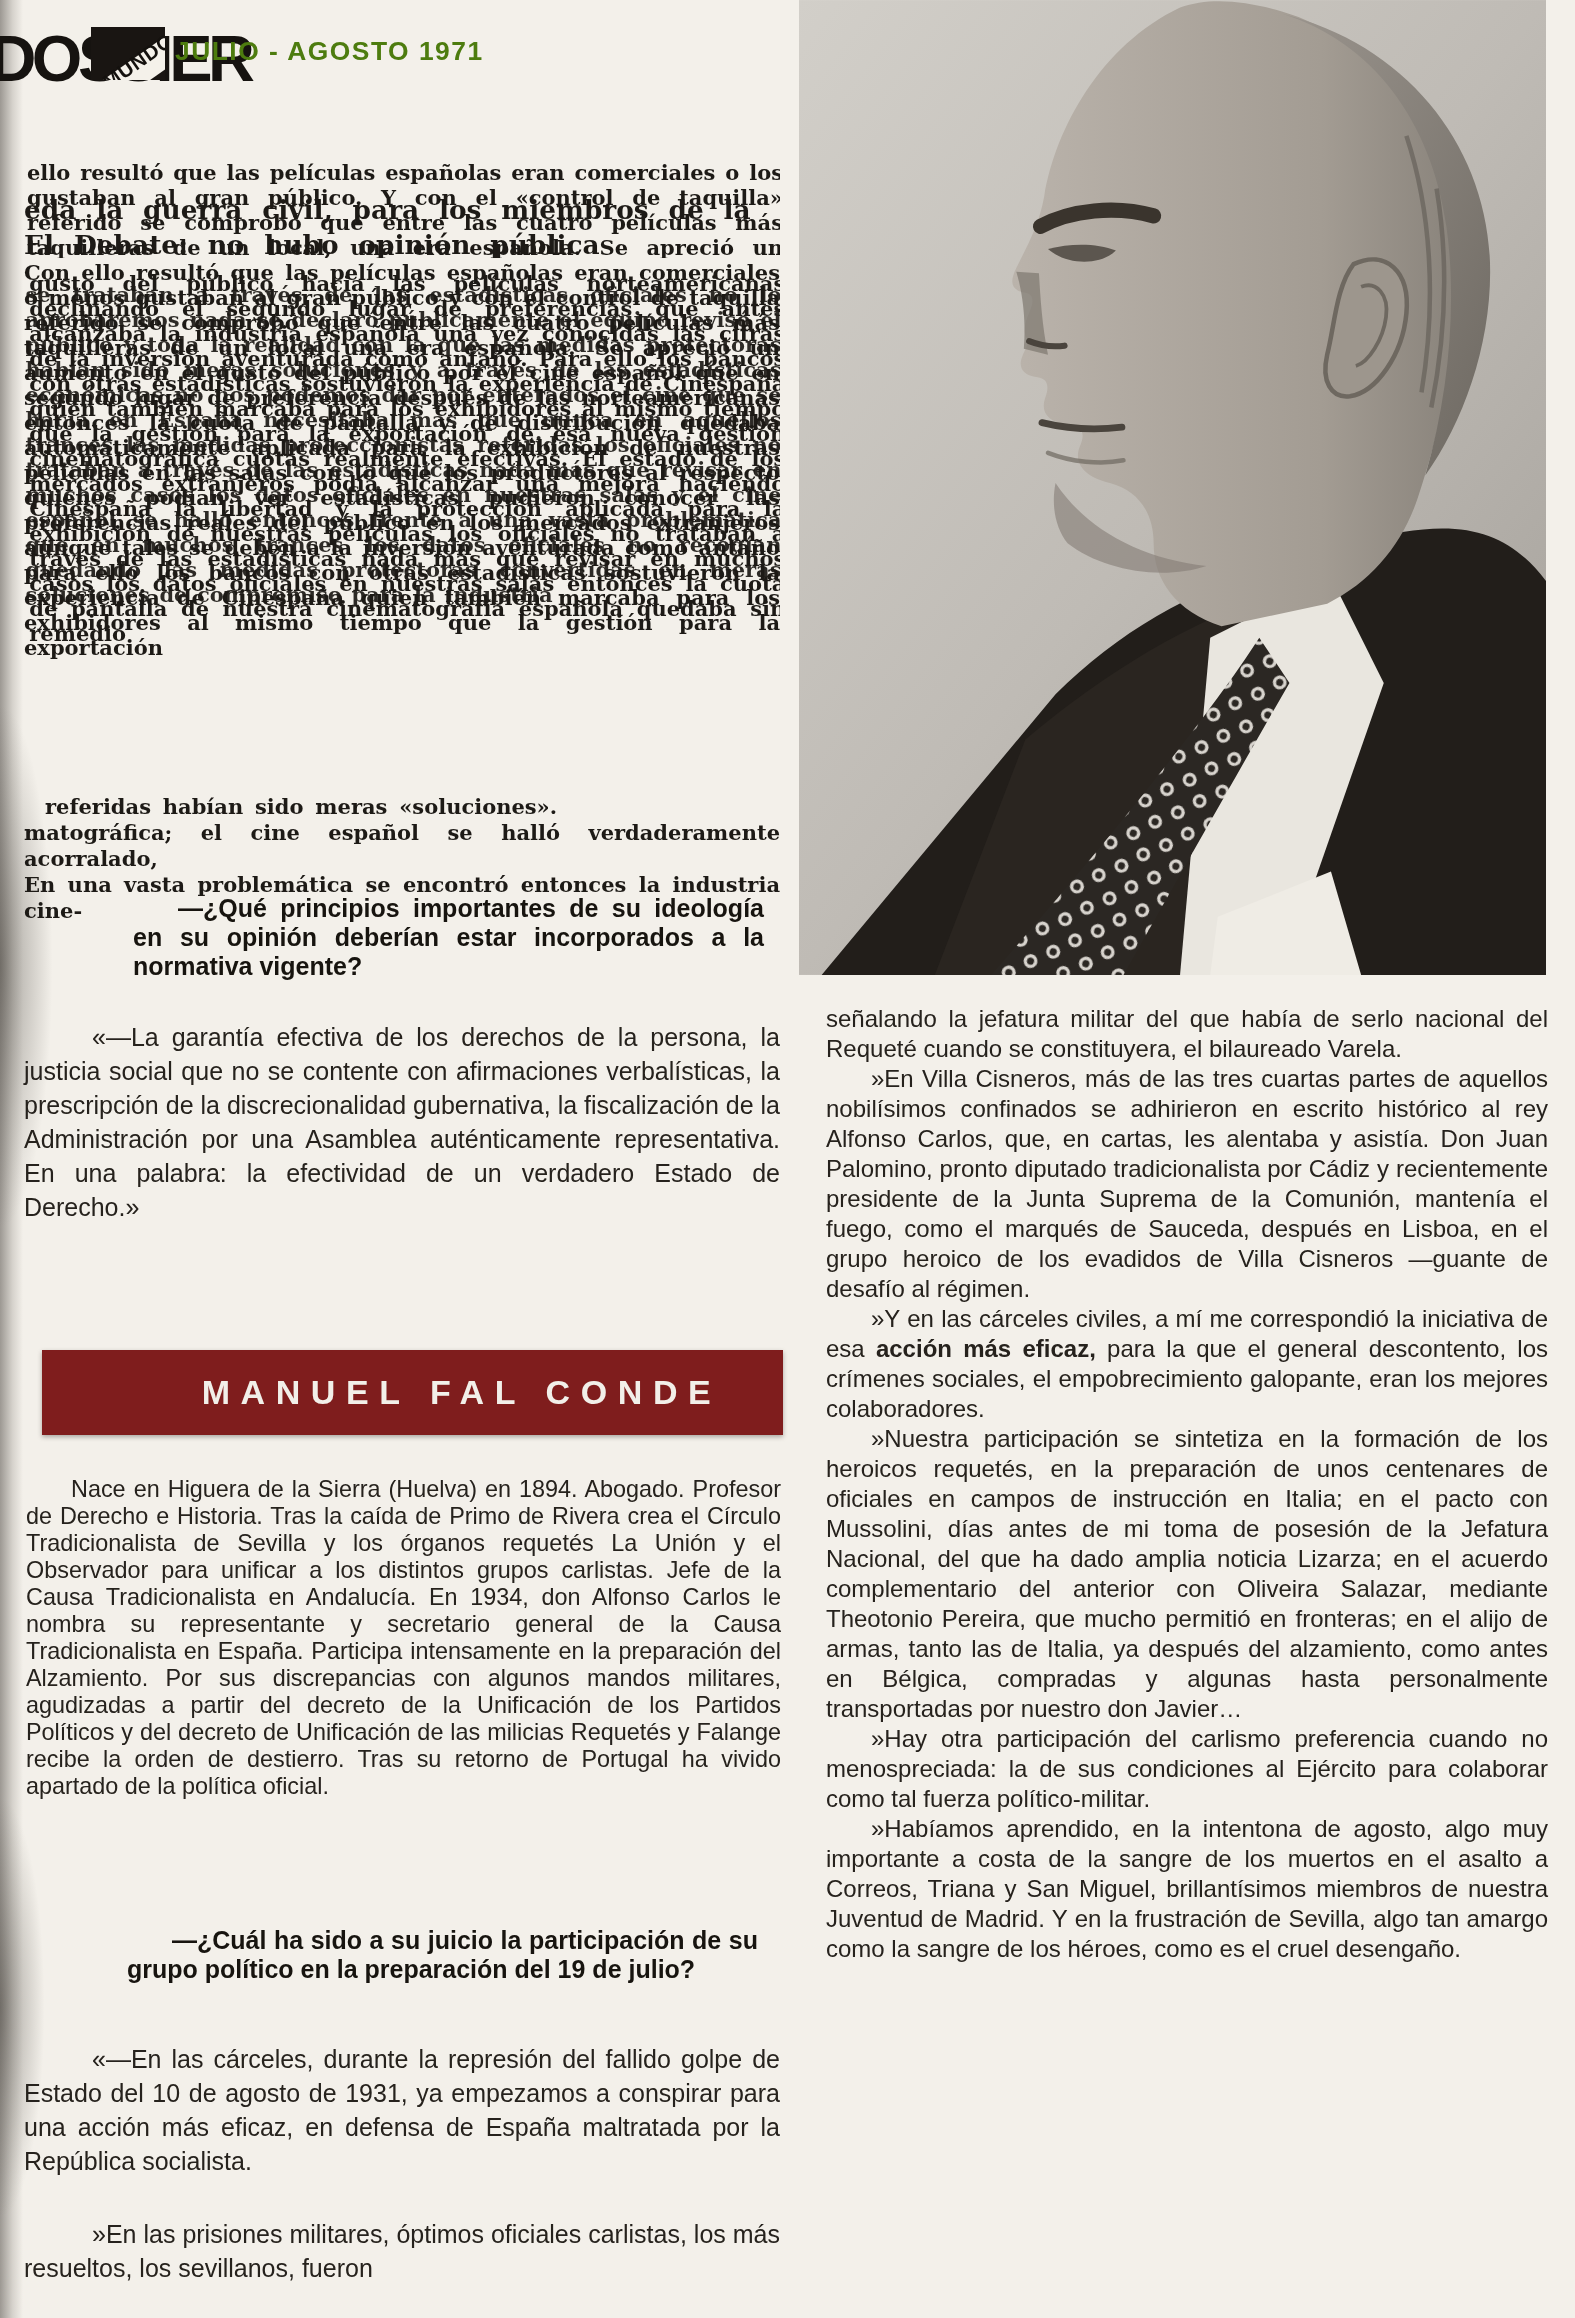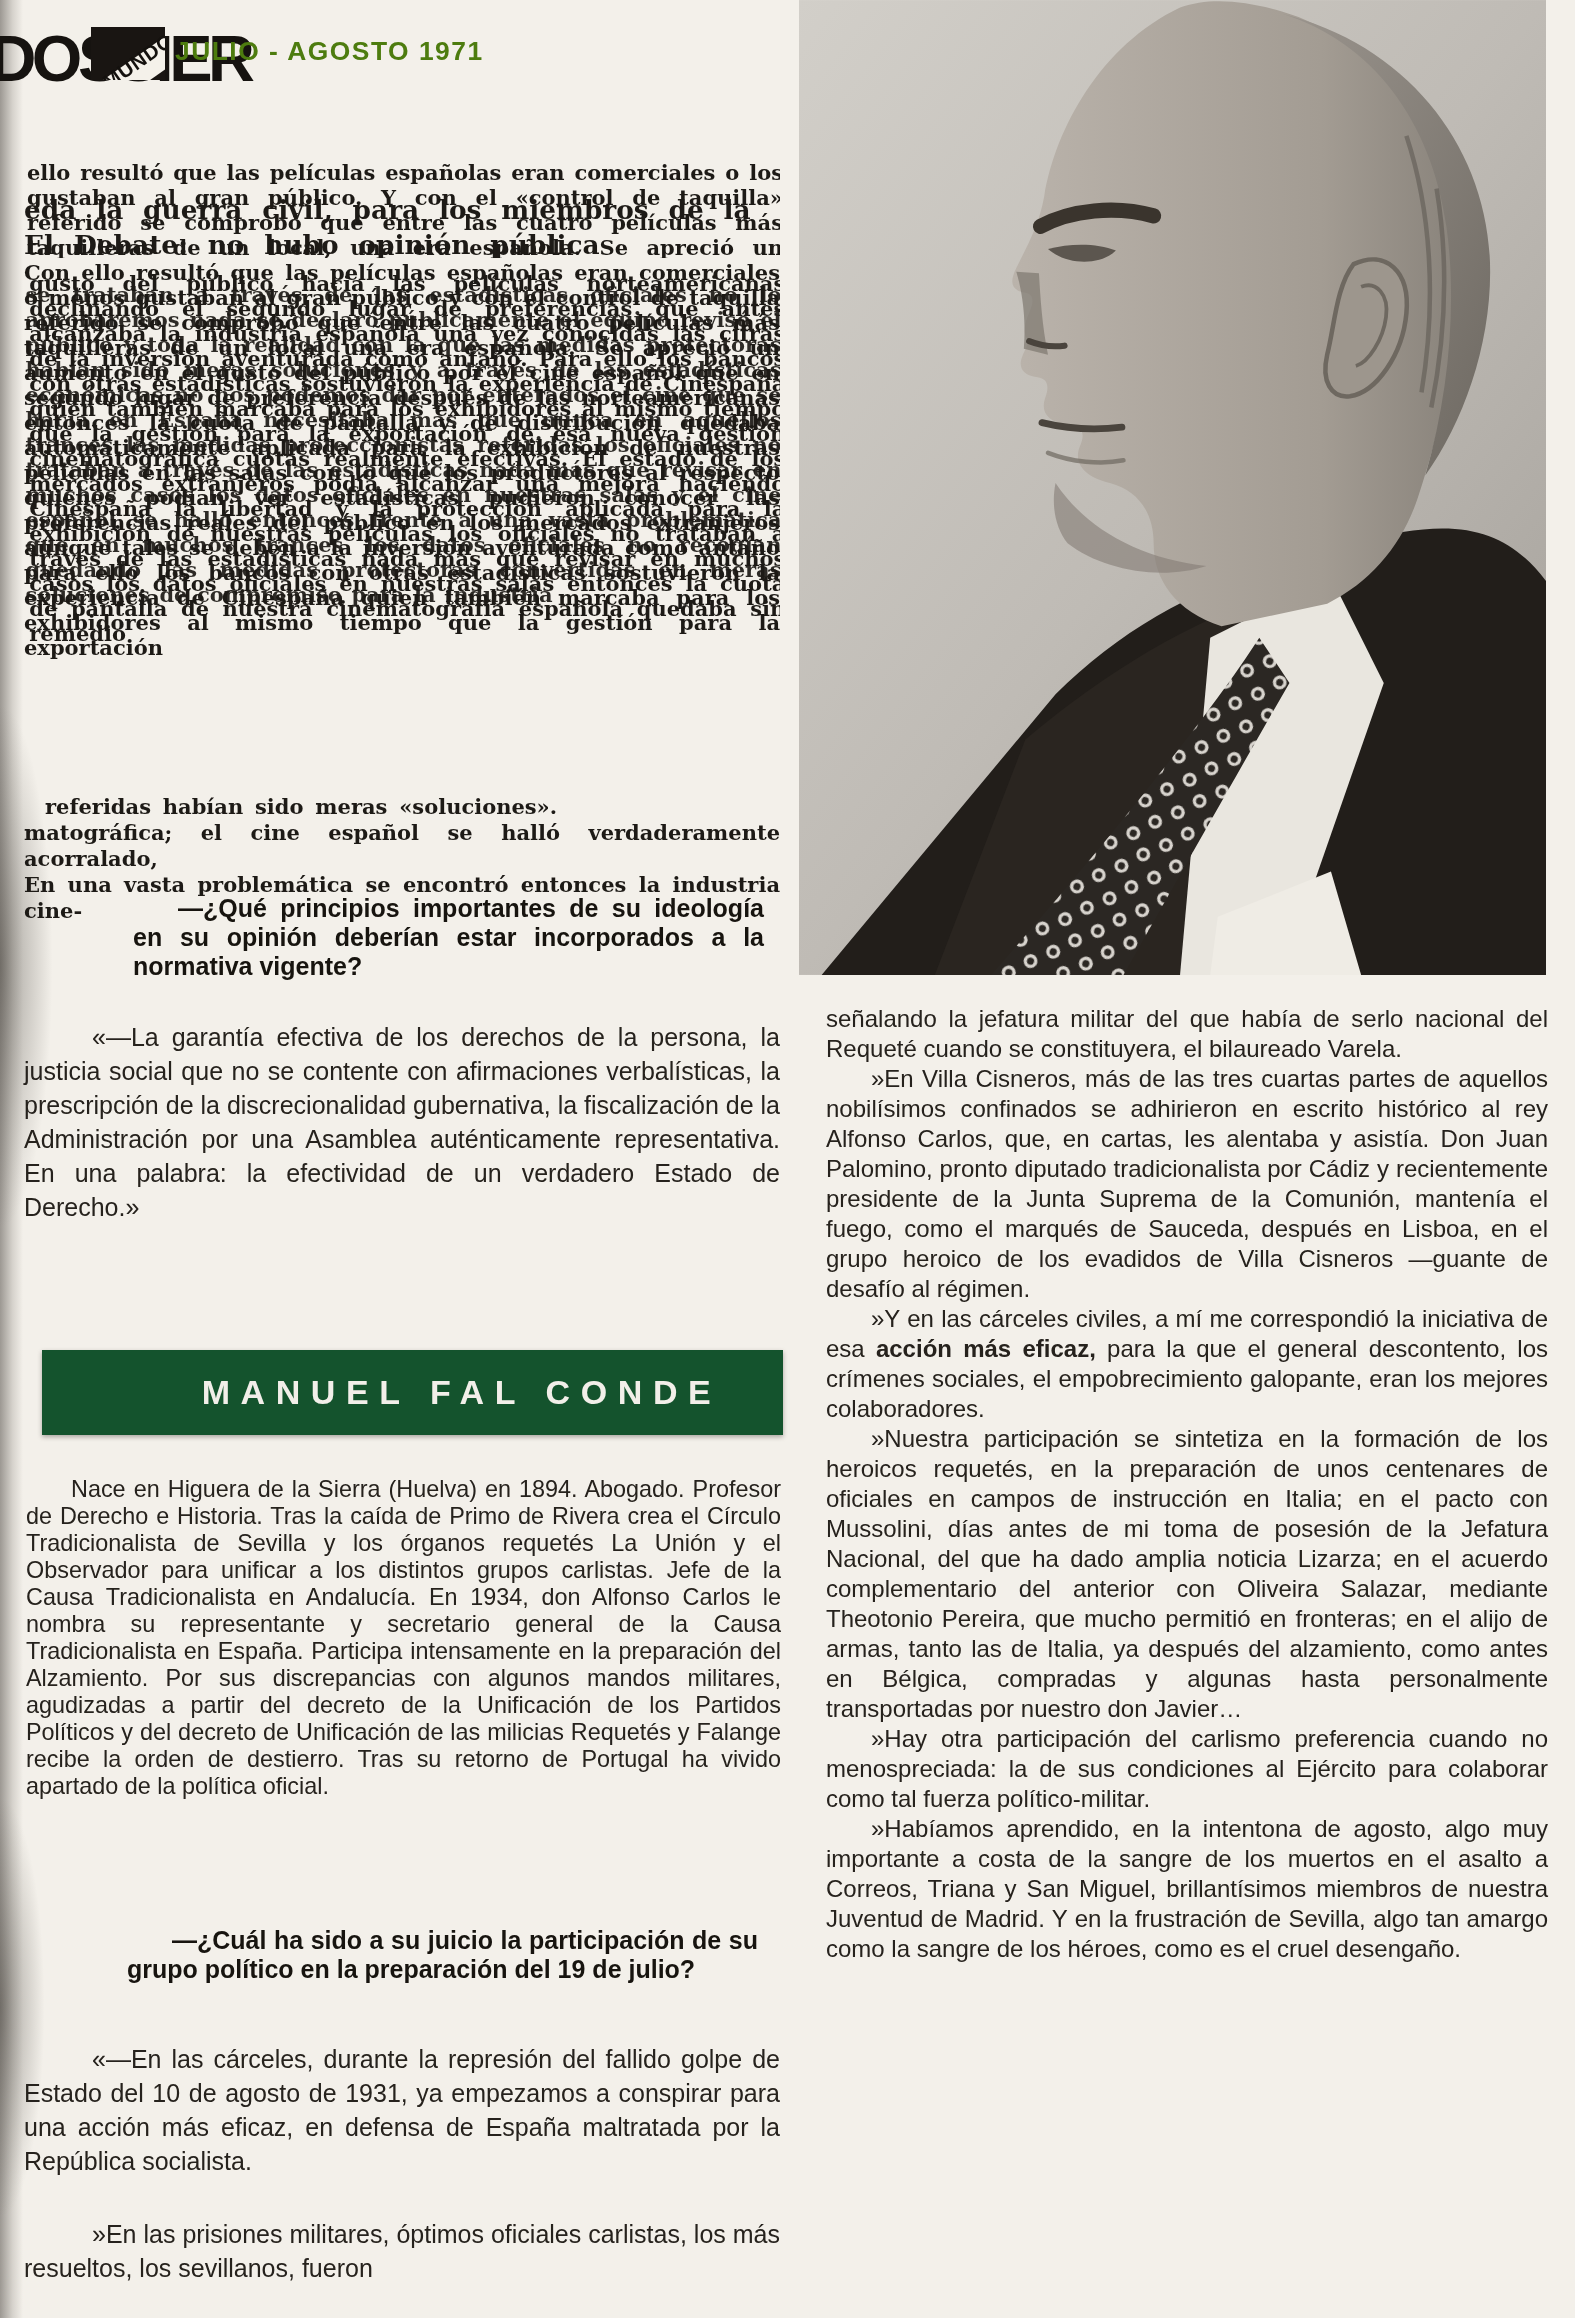--- a/index.html
+++ b/index.html
@@ -27,21 +27,21 @@
             font-size:21px;line-height:25px;word-spacing:2.3px;}
   .op-large{font-size:26.4px;line-height:35px;word-spacing:10.6px;}
   .trans-line{font-family:"DejaVu Serif",serif;font-weight:700;font-size:21px;line-height:26px;
               color:#1d1a16;word-spacing:4.5px;}
   
   .q{font-weight:700;font-size:25px;line-height:29px;color:#17140f;}
   .a{font-size:25px;line-height:34px;color:#26221d;}
   .indent90{text-indent:68px;}
   .indent60{text-indent:45px;}
   .bio{font-size:23.4px;line-height:27px;color:#26221d;}
-  .banner{background:#14532d;box-shadow:0 2.3px 4.5px rgba(60,55,50,.4);}
+  .banner{background:#7f1d1d;box-shadow:0 2.3px 4.5px rgba(60,55,50,.4);}
   .banner-label{position:absolute;left:0;top:0;width:100%;height:100%;display:flex;
                 align-items:center;justify-content:center;padding-left:98px;box-sizing:border-box;
                 color:#f2efe9;font-weight:700;font-size:34px;letter-spacing:10.6px;}
   .rc{font-size:24px;line-height:30px;color:#26221d;}
   .b{font-weight:700;}
 </style>
 </head>
 <body>
 
 <div class="page">

